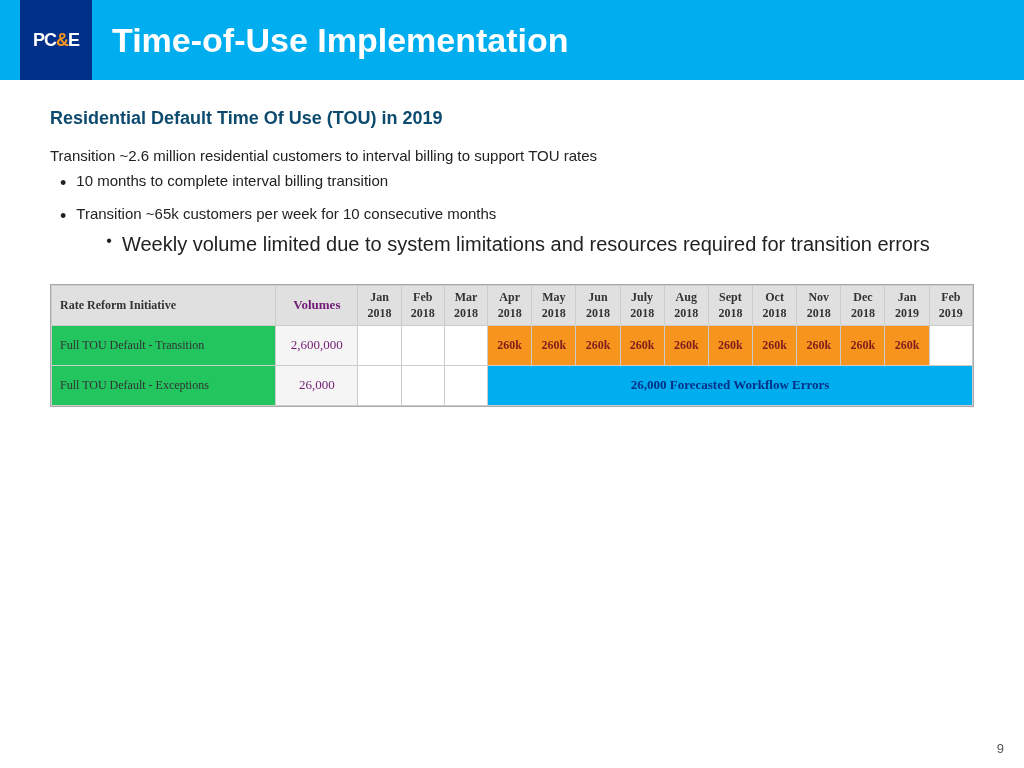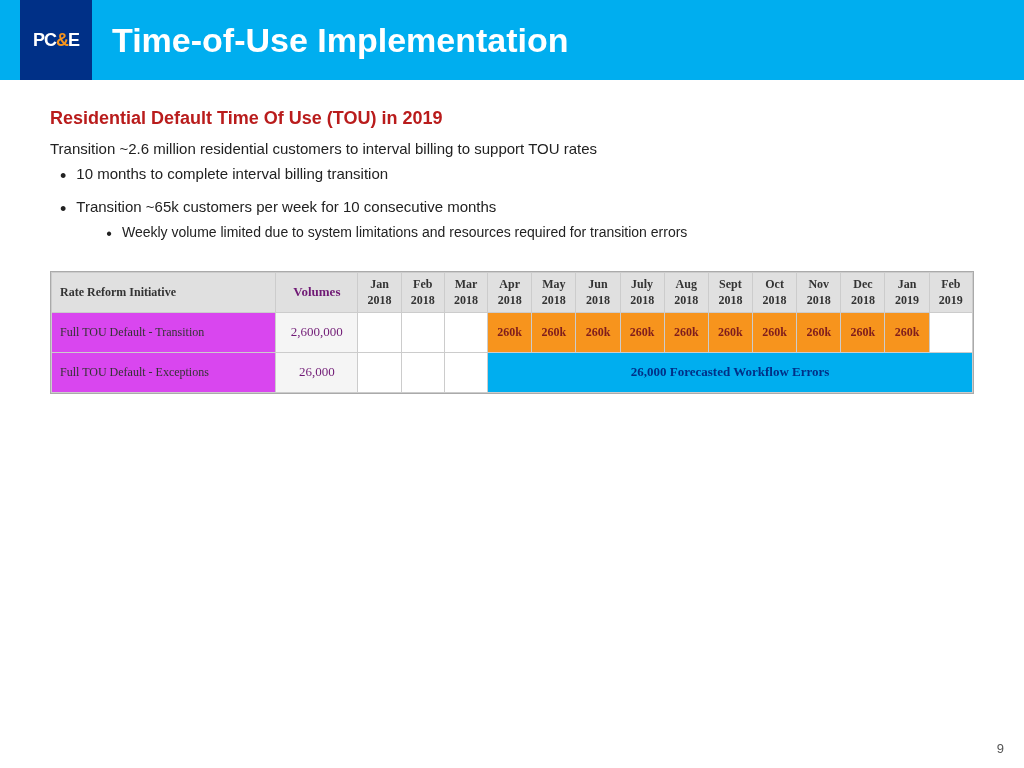--- a/index.html
+++ b/index.html
@@ -46,22 +46,22 @@
       font-weight: 700;
     }
 
     
     .content {
       padding: 28px 50px 16px 50px;
     }
     .section-heading {
       font-size: 18px;
       font-weight: 700;
-      color: #b91c1c;
-      margin-bottom: 9px;
+      color: #0c4a6e;
+      margin-bottom: 16px;
     }
     .intro-text {
       font-size: 15px;
       color: #222;
       margin-bottom: 2px;
       line-height: 1.5;
     }
     .bullets {
       list-style: none;
       margin-left: 10px;
@@ -79,21 +79,21 @@
       margin-right: 10px;
       flex-shrink: 0;
       font-size: 18px;
     }
     .sub-bullets {
       list-style: none;
       margin-left: 30px;
       margin-top: 4px;
     }
     .sub-bullets > li {
-      font-size: 14px;
+      font-size: 20px;
       color: #222;
       margin-bottom: 5px;
       display: flex;
       align-items: flex-start;
       line-height: 1.5;
     }
     .sub-bullets > li::before {
       content: '•';
       margin-right: 10px;
       flex-shrink: 0;
@@ -121,21 +121,21 @@
     table th {
       background: #e8e8e8;
       font-weight: 600;
       color: #333;
     }
     .col-label {
       text-align: left;
       padding-left: 8px;
       font-size: 12px;
       color: #333;
-      background: #d946ef;
+      background: #22c55e;
     }
     .col-volumes {
       font-size: 13px;
       color: #701a75;
       background: #f5f5f5;
       text-align: center;
     }
     .header-row th {
       background: #e0e0e0;
       font-weight: 600;

